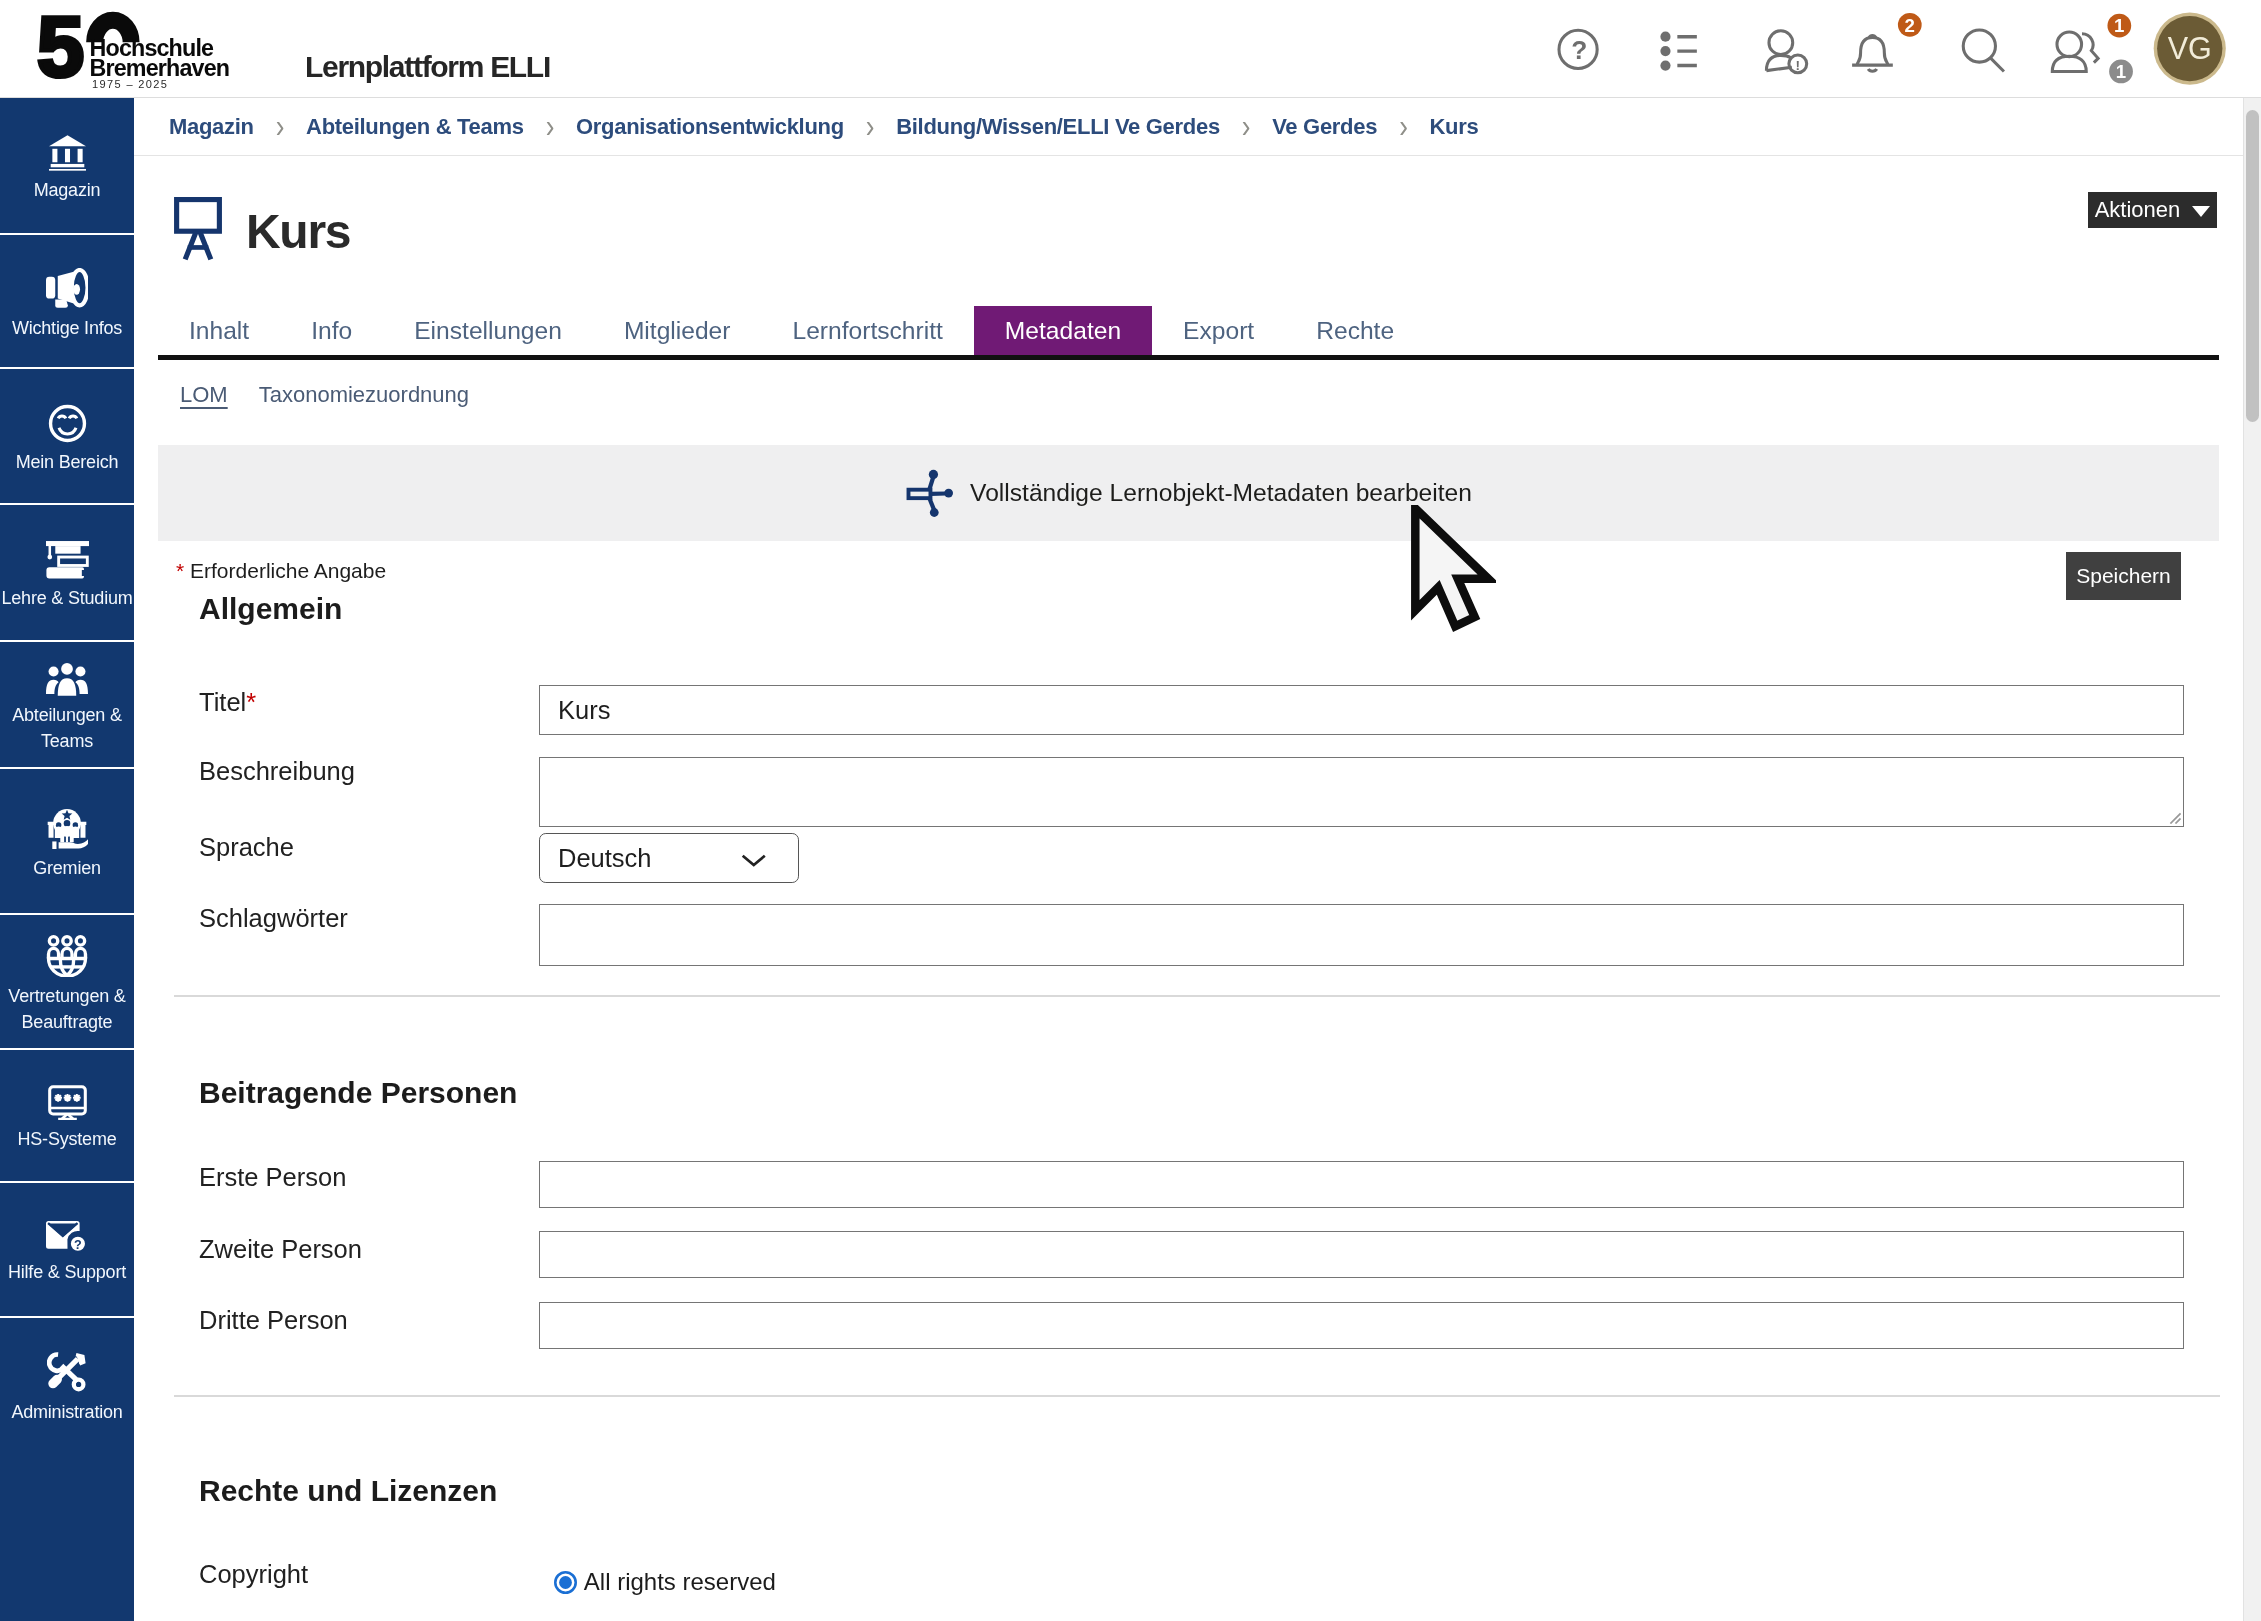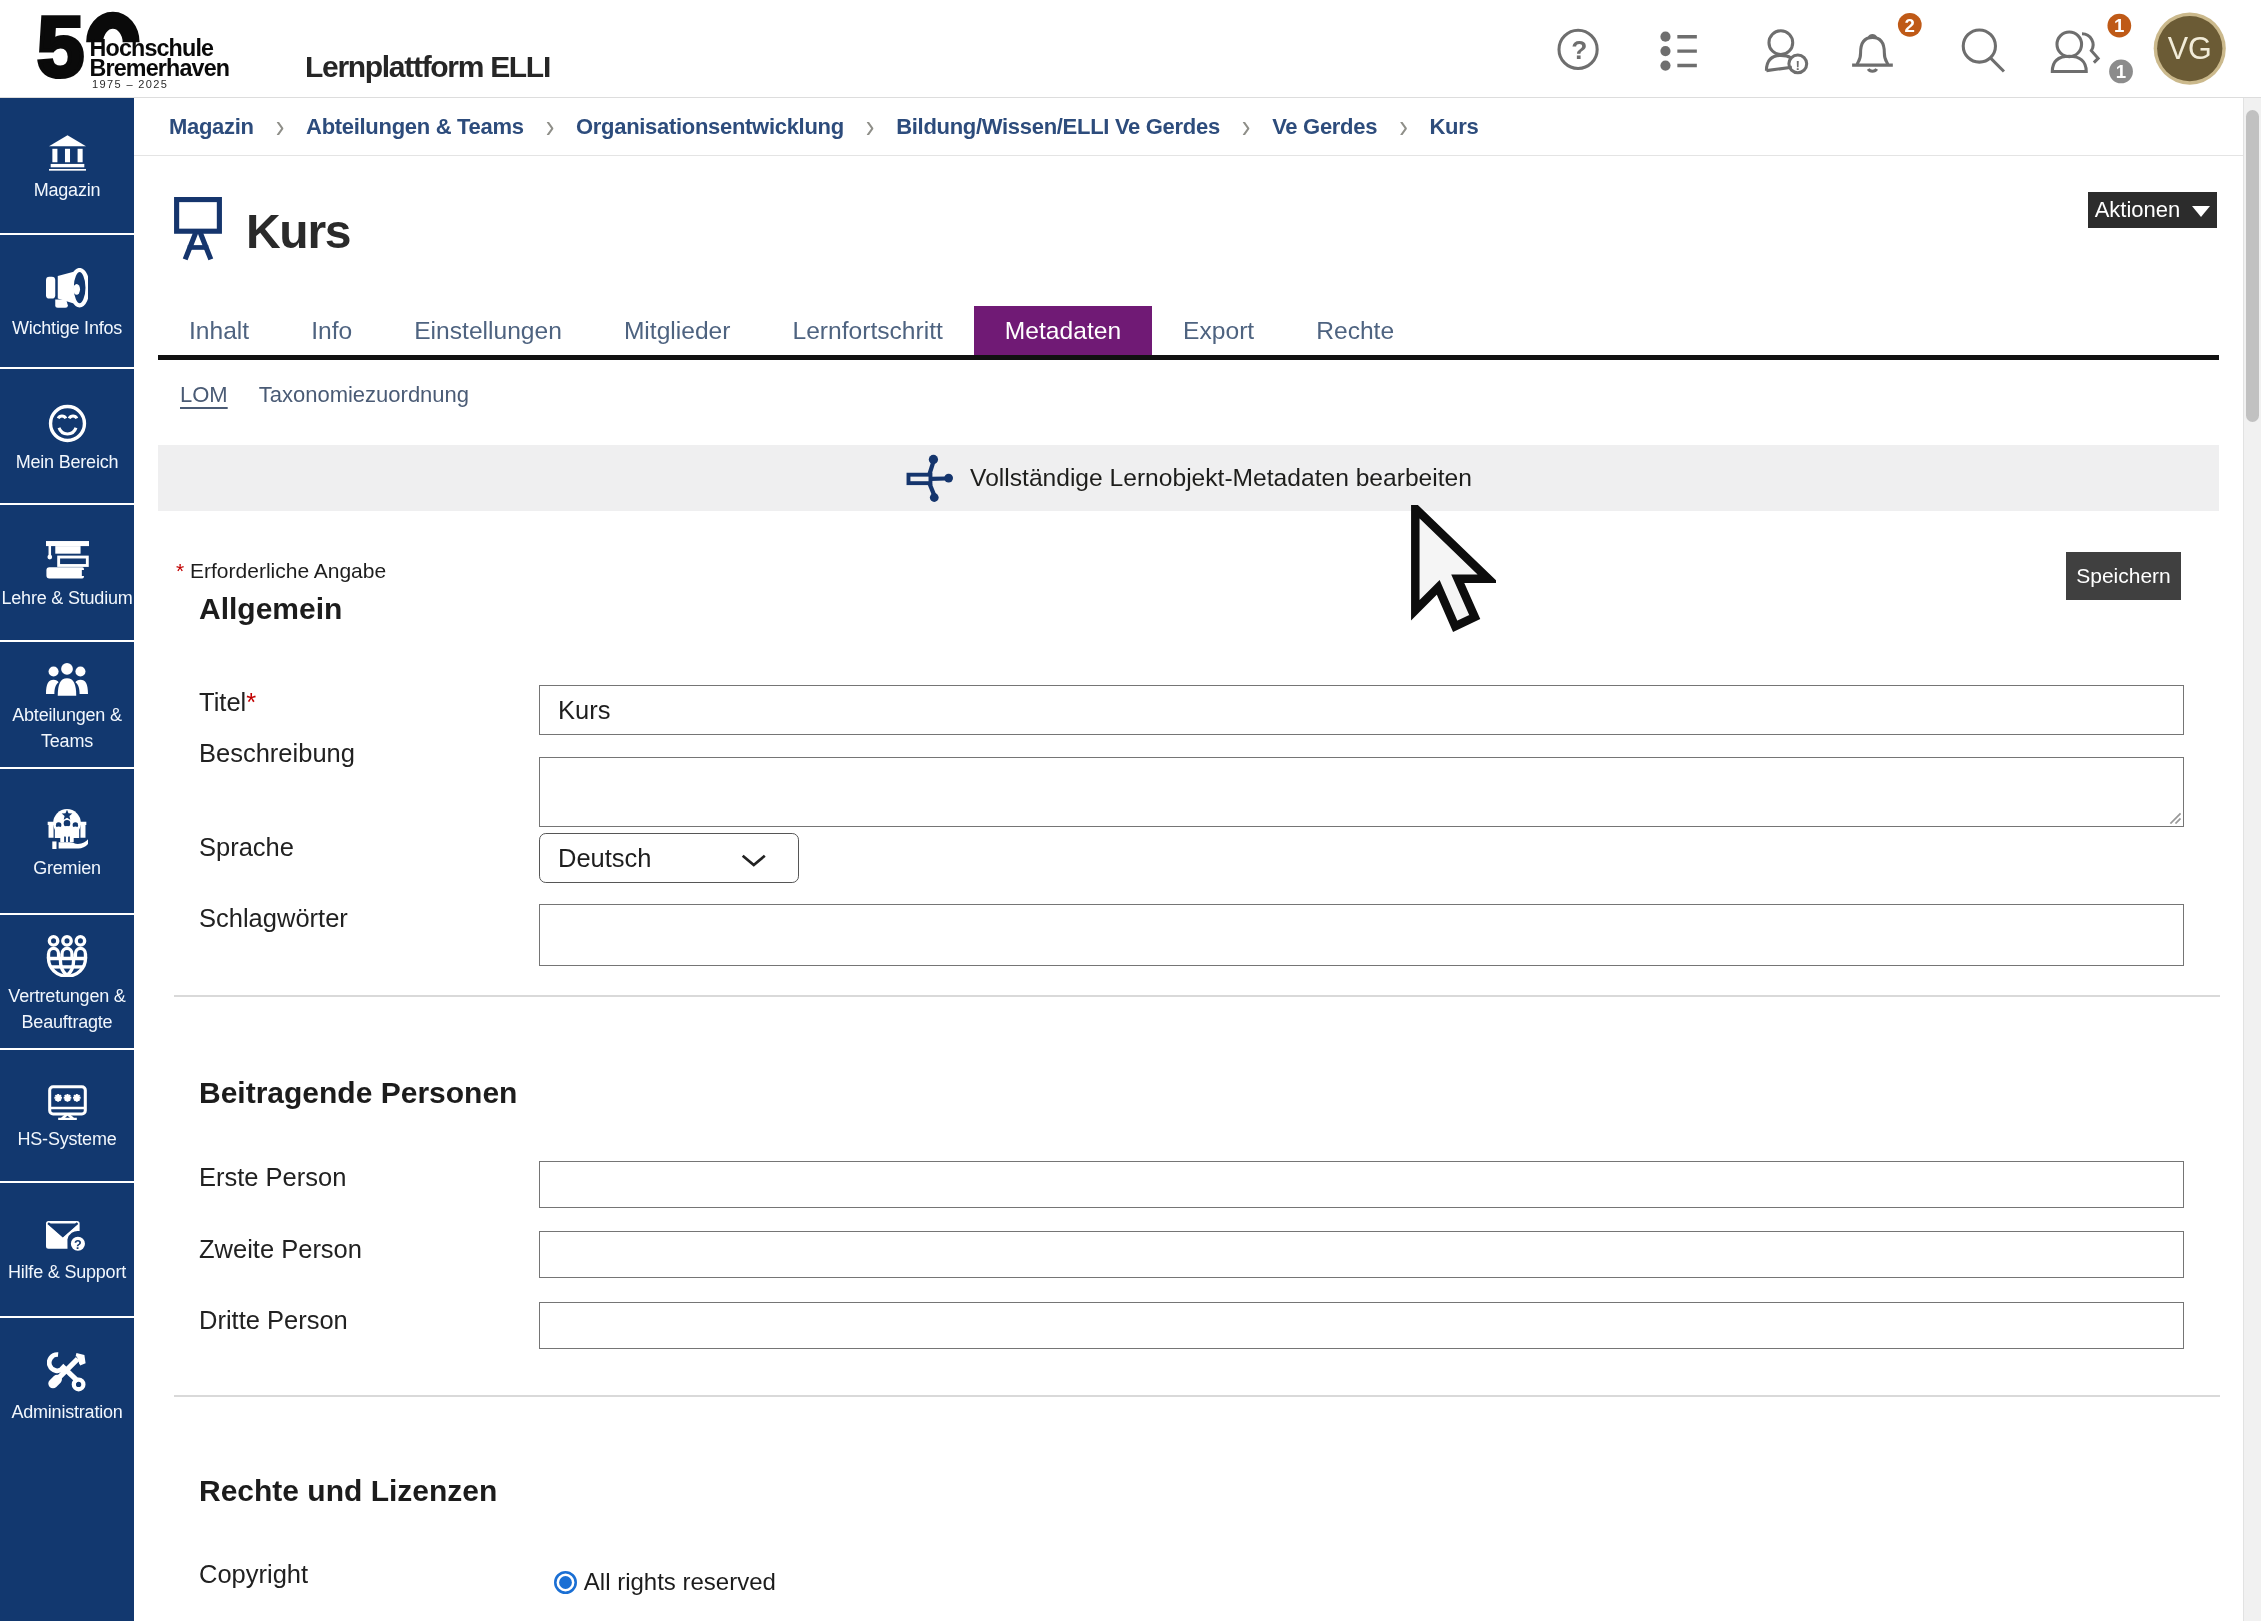--- a/index.html
+++ b/index.html
@@ -30,21 +30,21 @@
 #aktionen .caret { width:0; height:0; border-left:9.3px solid transparent; border-right:9.3px solid transparent; border-top:11px solid #fff; margin-top:2.5px;}
 
 #tabs { position:absolute; left:24px; top:208px; width:2061px; height:54px; border-bottom:5.1px solid #111;
   display:flex; align-items:stretch; }
 #tabs .tab { height:49px; line-height:49px; padding:0 31px; font-size:24.6px; color:#4e6380; }
 #tabs .tab.active { background:#701a75; color:#fff; }
 
 #subnav { position:absolute; left:46px; top:284px; font-size:22px; color:#4a5b75; }
 #subnav .lom { text-decoration:underline; text-underline-offset:5.1px; margin-right:31px; }
 
-#banner { position:absolute; left:24px; top:347px; width:2061px; height:66px; background:#efeff0; padding-right:4px;
+#banner { position:absolute; left:24px; top:347px; width:2061px; height:96px; background:#efeff0; padding-right:4px;
   display:flex; align-items:center; justify-content:center; gap:16px; font-size:24.6px; color:#1d1d1b;text-align:center; }
 
 #required { position:absolute; left:42px; top:461px; font-size:21px; color:#1d1d1d; }
 .red { color:#c20000; }
 #speichern { position:absolute; left:1932px; top:454px; width:115px; height:48px; background:#404040; color:#fff;
   font-size:21px; display:flex; align-items:center; justify-content:center; }
 h2.sect { position:absolute; left:65px; font-size:30px; font-weight:700; color:#1c1c1c; }
 .flabel { position:absolute; left:65px; font-size:25.5px; color:#212121; }
 .finput { position:absolute; left:405px; width:1645px; height:50px; border:1.7px solid #757575; background:#fff;
   font-size:25.5px; color:#1e1e1e; display:flex; align-items:center; padding-left:18px; }
@@ -287,21 +287,21 @@
   </div>
 
   <div id="required"><span class="red">*</span> Erforderliche Angabe</div>
   <div id="speichern">Speichern</div>
 
   <h2 class="sect" style="top:494px">Allgemein</h2>
 
   <div class="flabel" style="top:590px">Titel<span class="red">*</span></div>
   <div class="finput" style="top:587px">Kurs</div>
 
-  <div class="flabel" style="top:641px">Beschreibung</div>
+  <div class="flabel" style="top:659px">Beschreibung</div>
   <div class="finput" style="top:659px;height:70px;align-items:flex-start">
       <span style="visibility:hidden">x</span>
     <svg class="abs" style="right:1.7px;bottom:1.7px" width="14.4" height="14.4" viewBox="0 0 17 17">
       <path d="M16 4 L4 16 M16 10 L10 16" stroke="#999" stroke-width="2" fill="none"></path>
     </svg>
   </div>
 
   <div class="flabel" style="top:735px">Sprache</div>
   <div class="finput" style="top:735px;width:260px;height:50px;border-radius:6.8px;border-color:#565656">Deutsch
     <svg class="abs" style="right:32px;top:19.5px" width="25.5" height="13.6" viewBox="0 0 30 16">

